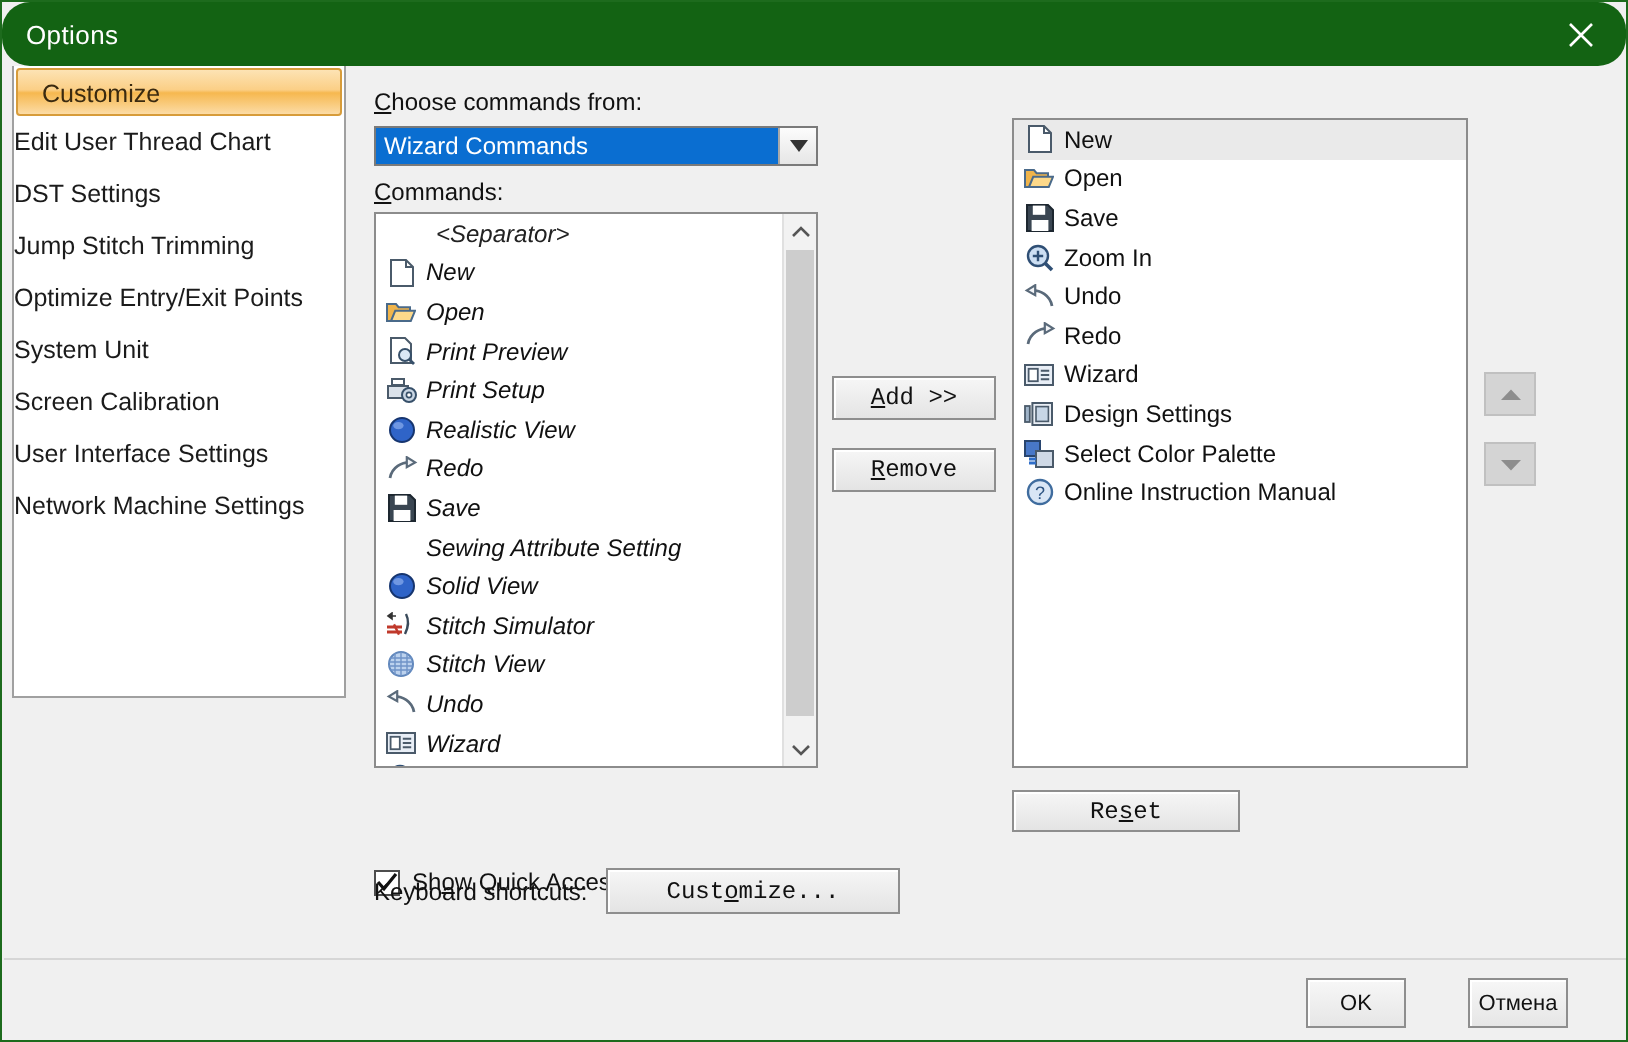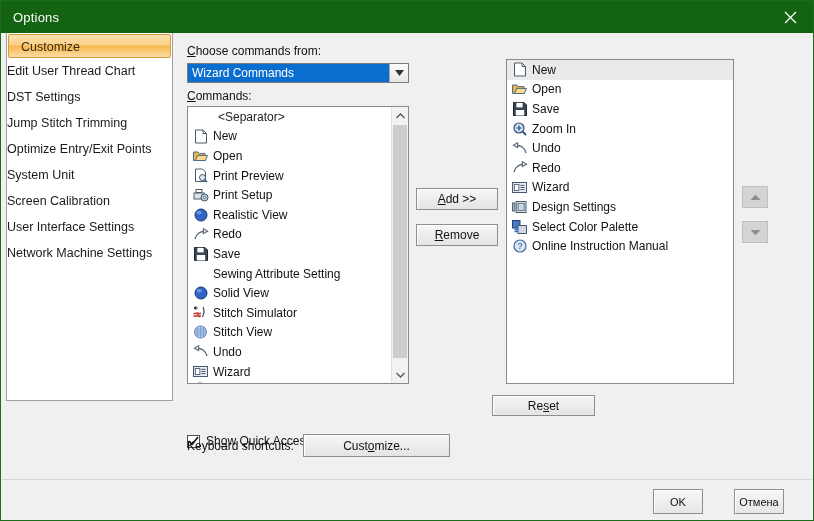--- a/index.html
+++ b/index.html
@@ -13,35 +13,35 @@
     position:relative;width:814px;height:521px;
     background:#f0f0f0;
     border:1px solid #1d6b1d;
     box-sizing:border-box;
   }
 
   
   .titlebar{
     position:absolute;left:0;top:0;width:812px;height:32px;
     background:#136313;
-    display:flex;align-items:center;
+    display:flex;align-items:center;border-radius:14px;
   }
   .title-text{
     color:#ffffff;font-size:13px;margin-left:12px;letter-spacing:.2px;
   }
   .close-btn{
     position:absolute;right:0;top:0;width:46px;height:32px;
     display:flex;align-items:center;justify-content:center;
     cursor:pointer;
   }
   .close-btn svg{display:block;}
 
   
   .nav-panel{
-    position:absolute;left:5px;top:32px;width:167px;height:368px;
+    position:absolute;left:5px;top:32px;width:167px;height:316px;
     background:#ffffff;
     border:1px solid #a0a0a0;
     border-top:none;
     box-sizing:border-box;
   }
   .nav-item{
     height:26px;line-height:26px;
     font-size:12.5px;color:#1b1b1b;
     cursor:pointer;white-space:nowrap;
   }
@@ -81,21 +81,21 @@
     background:linear-gradient(to bottom,#fcfcfc,#e6e6e6);
     display:flex;align-items:center;justify-content:center;
   }
 
   
   .listbox{
     position:absolute;background:#ffffff;
     border:1px solid #8c8c8c;
     box-sizing:border-box;overflow:hidden;
   }
-  #commands-list{left:11px;top:73px;width:222px;height:278px;}
+  #commands-list{left:11px;top:73px;width:222px;height:278px;font-style:italic;}
   #toolbar-list{left:330px;top:26px;width:228px;height:325px;}
 
   .list-inner{position:absolute;left:0;top:0;right:0;bottom:0;}
   #commands-list .list-inner{right:17px;}
 
   .row{
     height:19.6px;display:flex;align-items:center;
     padding-left:4px;font-size:12px;color:#111;
     white-space:nowrap;cursor:default;
   }
@@ -126,28 +126,28 @@
     position:absolute;left:1px;width:14px;top:18px;height:233px;
     background:#cdcdcd;cursor:pointer;
   }
 
   
   .btn{
     position:absolute;
     background:linear-gradient(to bottom,#f6f6f6,#e4e4e4);
     border:1px solid #8e8e8e;
     box-shadow:inset 1px 1px 0 #ffffff;
-    font-family:Liberation Sans, sans-serif;
+    font-family:Liberation Mono, monospace;
     font-size:12px;color:#111;
     display:flex;align-items:center;justify-content:center;
     cursor:pointer;box-sizing:border-box;
   }
   #add-button{left:240px;top:155px;width:82px;height:22px;}
   #remove-button{left:240px;top:191px;width:82px;height:22px;}
-  #reset-button{left:316px;top:362px;width:103px;height:21px;}
+  #reset-button{left:330px;top:362px;width:114px;height:21px;}
   #customize-button{left:127px;top:401px;width:147px;height:23px;}
   .btn u{text-decoration:underline;}
 
   
   .arrowbtn{
     position:absolute;width:26px;height:22px;
     background:#d4d4d4;border:1px solid #c0c0c0;
     display:flex;align-items:center;justify-content:center;
     box-sizing:border-box;cursor:pointer;
   }

